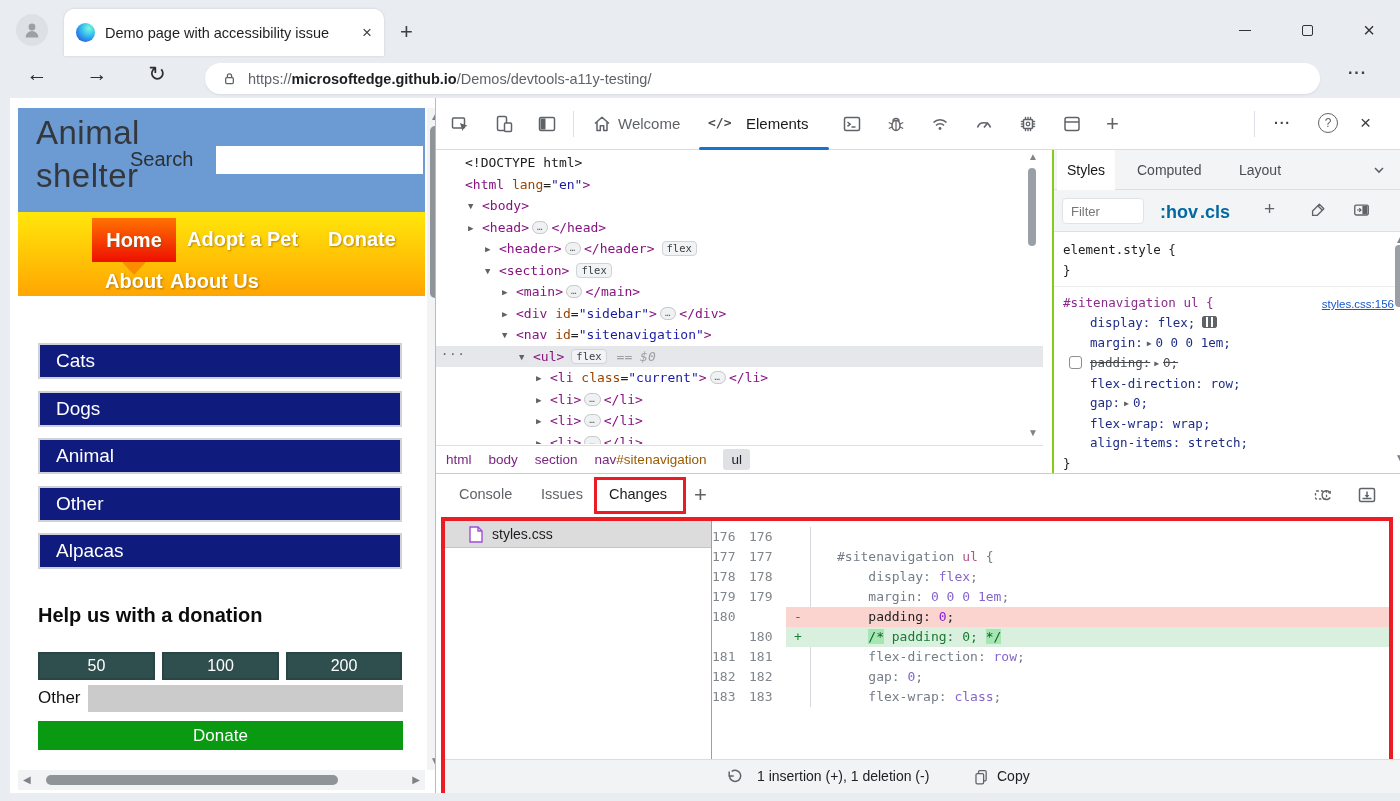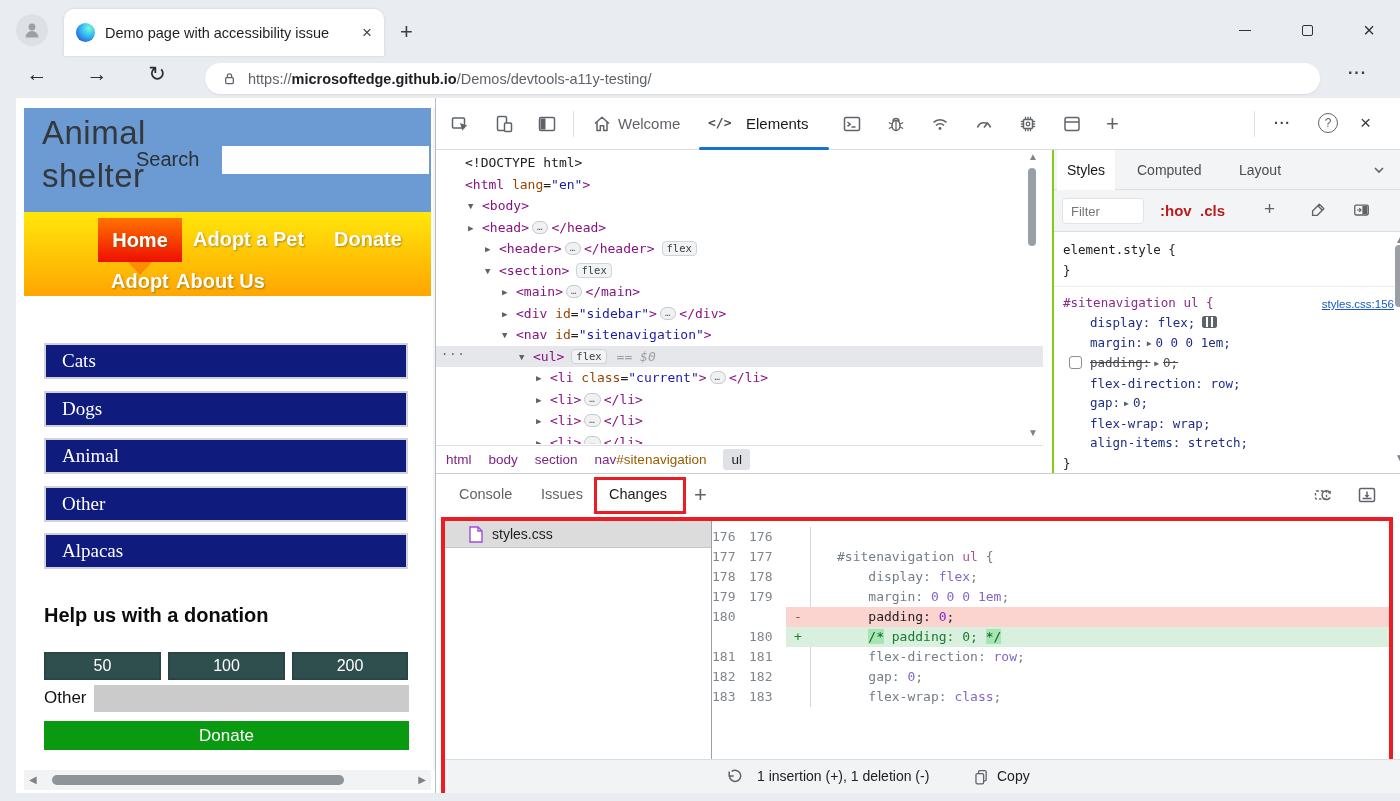--- a/index.html
+++ b/index.html
@@ -18,31 +18,31 @@
 .min-glyph{display:inline-block;width:12px;border-bottom:1.6px solid #333}
 .max-glyph{display:inline-block;width:11px;height:11px;border:1.4px solid #333;border-radius:2px}
 .close-glyph{font-size:20px;line-height:1;color:#333}
 .toolbar{position:absolute;left:0;top:60px;width:1400px;height:38px;background:#e9ecf1}
 .navbtn{position:absolute;top:2px;font-size:21px;color:#2c2e31;width:30px;text-align:center}
 .urlbar{position:absolute;left:205px;top:3px;width:1115px;height:31px;background:#fff;border-radius:16px;display:flex;align-items:center;padding:0 16px;box-shadow:0 1px 2px rgba(0,0,0,.08)}
 .url-text{font-size:14.5px;margin-left:10px;white-space:nowrap}
 .url-dim{color:#5f6368}.url-host{color:#1d1f21;font-weight:bold}
 .morebtn{position:absolute;left:1348px;top:4px;font-size:16px;font-weight:bold;color:#3c4043;letter-spacing:1px}
 
-.page-viewport{position:absolute;left:16px;top:98px;width:435px;height:695px;background:#fff}
+.page-viewport{position:absolute;left:10px;top:98px;width:435px;height:695px;background:#fff}
 .site{position:absolute;left:8px;top:10px;width:407px;height:662px;background:#fff;overflow:hidden}
 .site-header{position:absolute;left:0;top:0;width:407px;height:104px;background:#6b9bd2}
 .brand{position:absolute;left:18px;font-size:33px;color:#34383c;letter-spacing:.5px}
 .search-label{position:absolute;left:112px;top:40px;font-size:20px;color:#2b3036}
 .search-input{position:absolute;left:198px;top:38px;width:207px;height:28px;background:#fff;border:none;font-size:16px;padding:0 6px}
 .site-nav{position:absolute;left:0;top:104px;width:407px;height:84px;background:linear-gradient(#ffe70a,#ffa502)}
 .nav-item{position:absolute;font-size:20px;font-weight:bold;color:#fff;text-shadow:1px 1px 2px rgba(130,85,0,.6);white-space:nowrap}
 .home-block{position:absolute;left:74px;top:6px;width:84px;height:44px;background:linear-gradient(#ff7300,#ee0f00);display:flex;align-items:center;justify-content:center}
 .home-pointer{position:absolute;left:104px;top:50px;width:0;height:0;border-left:12px solid transparent;border-right:12px solid transparent;border-top:13px solid #fb8c00}
-.pet-btn{position:absolute;left:20px;width:364px;height:36px;background:#101b7e;border:2px solid #cfd3d8;color:#fff;font-size:19px;text-align:left;padding-left:16px;font-family:Liberation Serif, serif;display:flex;align-items:center}
+.pet-btn{position:absolute;left:20px;width:364px;height:36px;background:#101b7e;border:2px solid #cfd3d8;color:#fff;font-size:19px;text-align:left;padding-left:16px;font-family:Liberation Sans, sans-serif;display:flex;align-items:center}
 .donate-h{position:absolute;left:20px;top:496px;font-size:20px;font-weight:bold;color:#0c0c0c}
 .amt-btn{position:absolute;top:544px;width:117px;height:28px;background:#2f4f4f;border:2px solid #2a4545;color:#fff;font-size:16px;display:flex;align-items:center;justify-content:center}
 .other-label{position:absolute;left:20px;top:580px;font-size:17px;color:#111}
 .other-input{position:absolute;left:70px;top:577px;width:315px;height:27px;background:#cbcbcb;border:none}
 .donate-btn{position:absolute;left:20px;top:613px;width:365px;height:29px;background:#0a9a12;border:none;color:#fff;font-size:17px;display:flex;align-items:center;justify-content:center}
 
 .vscroll{position:absolute;left:417px;top:10px;width:16px;height:662px;background:#f2f3f5}
 .hscroll{position:absolute;left:8px;top:672px;width:407px;height:20px;background:#f2f3f5}
 .sb-arrow{position:absolute;color:#7f8388;font-size:10px;line-height:10px}
 .v-thumb{position:absolute;left:3px;top:18px;width:10px;height:172px;background:#8f9499;border-radius:5px}
@@ -79,21 +79,21 @@
 .bc-id{color:#9a5b00}
 .bc-current{background:#dfe1e5;color:#202124;padding:3px 8px;border-radius:3px;margin-right:0}
 
 .styles-pane{position:absolute;left:616px;top:52px;width:358px;height:323px;border-left:2px solid #84cc16;background:#fff}
 .sp-tabs{position:absolute;left:0;top:0;width:100%;height:40px;background:#f3f4f6;border-bottom:1px solid #dcdfe3}
 .sp-tab{position:absolute;top:0;height:40px;display:flex;align-items:center;font-size:14px;color:#4a4d51}
 .sp-tab.active{background:#fff;color:#161616;padding:0 10px;border-radius:0 0 0 0}
 .sp-filterrow{position:absolute;left:0;top:40px;width:100%;height:42px;background:#f3f4f6;border-bottom:1px solid #dcdfe3}
 .sp-filter{position:absolute;left:8px;top:8px;width:82px;height:26px;border:1px solid #e3e3e3;border-radius:4px;background:#fff;font-size:13px;padding:0 8px;color:#202124}
 .sp-filter::placeholder{color:#767676}
-.sp-pseudo{position:absolute;top:12px;font-size:15px;font-weight:bold;color:#b91c1c}
+.sp-pseudo{position:absolute;top:12px;font-size:18px;font-weight:bold;color:#0369a1}
 .sp-rules{position:absolute;left:0;top:82px;width:344px;height:241px;font-family:"DejaVu Sans Mono",monospace;font-size:12.5px;padding:7px 0 0 9px;overflow:hidden}
 .sp-line{line-height:21px;color:#202124}
 .sp-divider{border-top:1px solid #ececec;margin:5px 0 5px -9px}
 .sp-selrow{line-height:21px;position:relative;padding-right:8px}
 .sp-selector{color:#8b2a8b}
 .sp-link{position:absolute;right:4px;top:2px;font-size:11.5px;color:#1558c9;text-decoration:underline;font-family:"Liberation Sans",sans-serif}
 .sp-prop{position:relative;line-height:19.5px;padding-left:27px;color:#1d2c86;white-space:nowrap}
 .sp-prop .sp-name,.sp-prop .sp-val{color:#1d2c86}
 .sp-prop.off{color:#46494d;text-decoration:line-through}
 .sp-prop.off .sp-name,.sp-prop.off .sp-val{color:#46494d}
@@ -179,21 +179,21 @@
       <div class="search-label">Search</div>
       <input class="search-input" style="">
     </div>
     <div class="site-nav">
       <div class="home-block">
           <span class="nav-item" style="position:static">Home</span>
         </div>
       <div class="home-pointer"></div>
       <span class="nav-item" style="left:169px;top:16px">Adopt a Pet</span>
       <span class="nav-item" style="left:310px;top:16px">Donate</span>
-      <span class="nav-item" style="left:87px;top:58px">Adopt</span>
+      <span class="nav-item" style="left:87px;top:58px">About</span>
       <span class="nav-item" style="left:152px;top:58px">About Us</span>
     </div>
     <button class="pet-btn" style="top:235px">Cats</button>
     <button class="pet-btn" style="top:283px">Dogs</button>
     <button class="pet-btn" style="top:330px">Animal</button>
     <button class="pet-btn" style="top:378px">Other</button>
     <button class="pet-btn" style="top:425px">Alpacas</button>
     <div class="donate-h">Help us with a donation</div>
     <button class="amt-btn" style="left:20px">50</button>
     <button class="amt-btn" style="left:144px">100</button>

